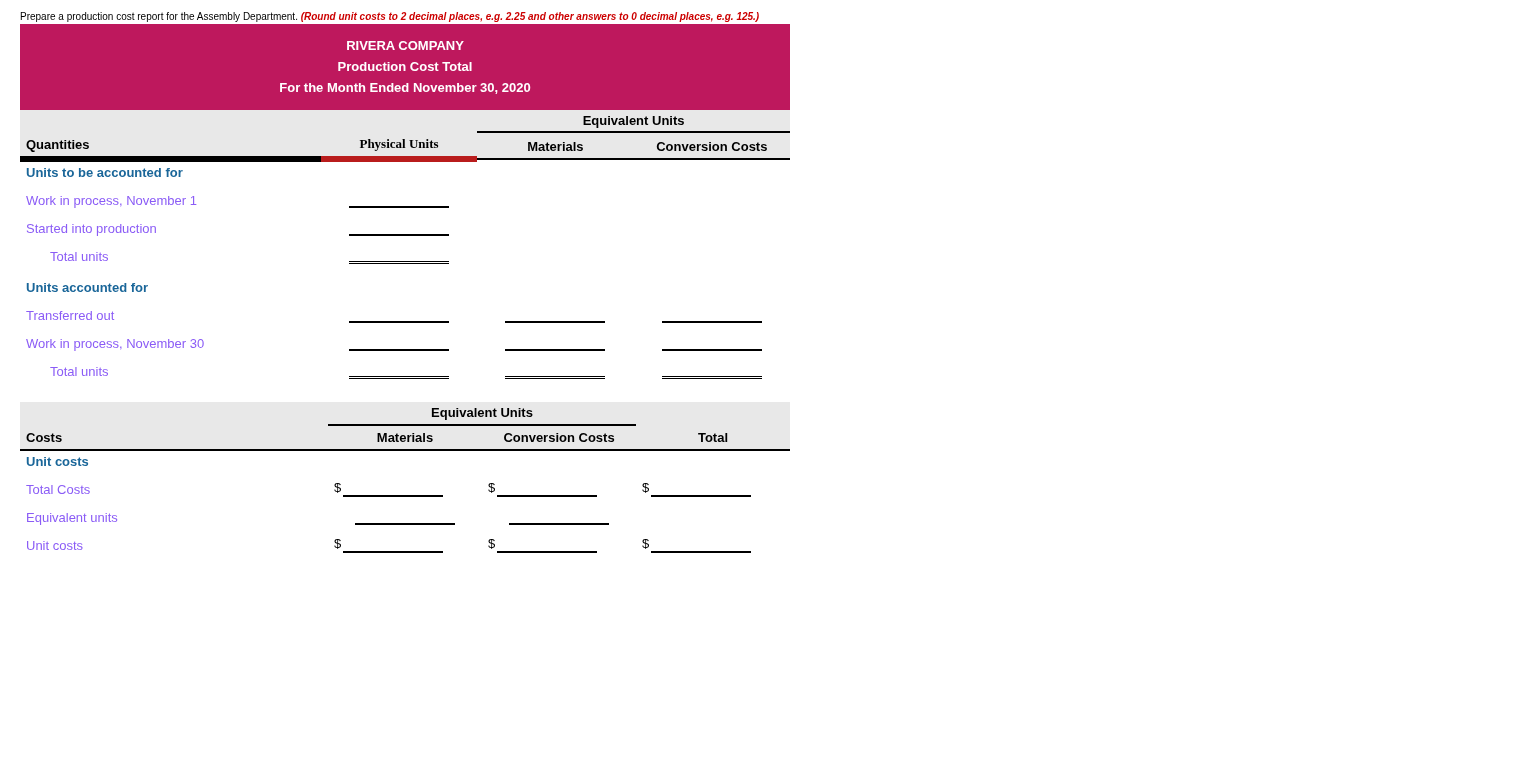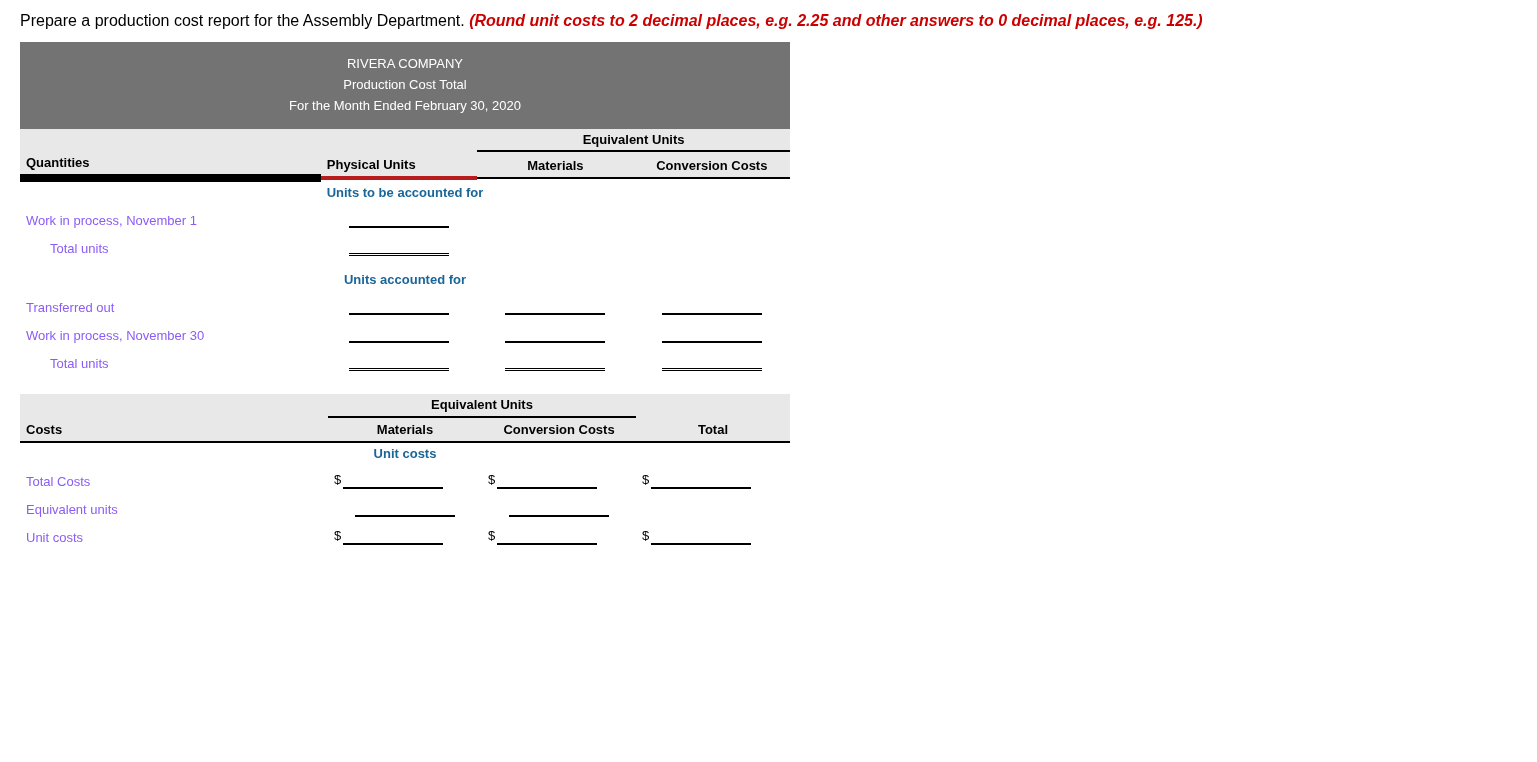--- a/index.html
+++ b/index.html
@@ -4,38 +4,37 @@
   <style>
     * { box-sizing: border-box; margin: 0; padding: 0; }
     body {
       font-family: Arial, sans-serif;
       font-size: 13px;
       background: #fff;
       padding: 10px 20px;
       color: #000;
     }
     .instruction {
-      font-size: 16px;
-      margin-bottom: 10px;
+      font-size: 10px;
       line-height: 1.4;
     }
     .instruction .highlight {
       color: #cc0000;
       font-style: italic;
       font-weight: bold;
     }
     .report-container {
       width: 770px;
     }
     .report-header {
-      background-color: #737373;
+      background-color: #be185d;
       color: #fff;
       text-align: center;
       padding: 12px 8px;
-      font-weight: normal;
+      font-weight: bold;
       line-height: 1.6;
     }
     .report-header div {
       font-size: 13px;
     }
     
     .quantities-section {
       width: 100%;
       border-collapse: collapse;
     }
@@ -56,21 +55,20 @@
       font-weight: bold;
       padding: 4px 6px;
     }
     .col-header-row th.left-align {
       text-align: left;
     }
     .section-title {
       color: #1a6699;
       font-weight: bold;
       padding: 6px 6px 2px 6px;
-      text-align: center;
     }
     .row-label {
       padding-left: 20px;
       color: #8b5cf6;
       width: 250px;
     }
     .input-cell {
       text-align: center;
     }
     input[type="text"] {
@@ -131,57 +129,67 @@
 <p class="instruction">
   <span>Prepare a production cost report for the Assembly Department.</span>
   <span class="highlight">(Round unit costs to 2 decimal places, e.g. 2.25 and other answers to 0 decimal places, e.g. 125.)</span>
 </p>
 
 <div class="report-container">
 
   <div class="report-header">
     <div>RIVERA COMPANY</div>
     <div>Production Cost Total</div>
-    <div>For the Month Ended February 30, 2020</div>
+    <div>For the Month Ended November 30, 2020</div>
   </div>
 
   <table class="quantities-section">
     <thead>
       <tr>
         <th style="background:#e8e8e8; width:250px;"></th>
         <th style="background:#e8e8e8; width:130px;"></th>
         <th colspan="2" class="equiv-units-header">
           <span>Equivalent Units</span>
         </th>
       </tr>
       <tr class="col-header-row">
-        <th class="left-align" style="border-bottom:8px solid #000000;">
+        <th class="left-align" style="border-bottom:6px solid #000000;">
           <span>Quantities</span>
         </th>
-        <th style="border-bottom:4px solid #b91c1c; text-align:left;">
+        <th style="border-bottom:6px solid #b91c1c; text-align:center;font-family:Liberation Serif, serif;">
           <span>Physical Units</span>
         </th>
         <th style="border-bottom:2px solid #000; text-align:center; width:130px;">
           <span>Materials</span>
         </th>
         <th style="border-bottom:2px solid #000; text-align:center; width:130px;">
           <span>Conversion Costs</span>
         </th>
       </tr>
     </thead>
     <tbody>
 
       <tr>
         <td colspan="4" class="section-title">
           <span>Units to be accounted for</span>
         </td>
       </tr>
       <tr>
         <td class="row-label">
           <span>Work in process, November 1</span>
+        </td>
+        <td class="input-cell">
+          <input type="text" style="">
+        </td>
+        <td></td>
+        <td></td>
+      </tr>
+      <tr>
+        <td class="row-label">
+          <span>Started into production</span>
         </td>
         <td class="input-cell">
           <input type="text" style="">
         </td>
         <td></td>
         <td></td>
       </tr>
       <tr>
         <td class="row-label" style="padding-left:30px;">
           <span>Total units</span>

